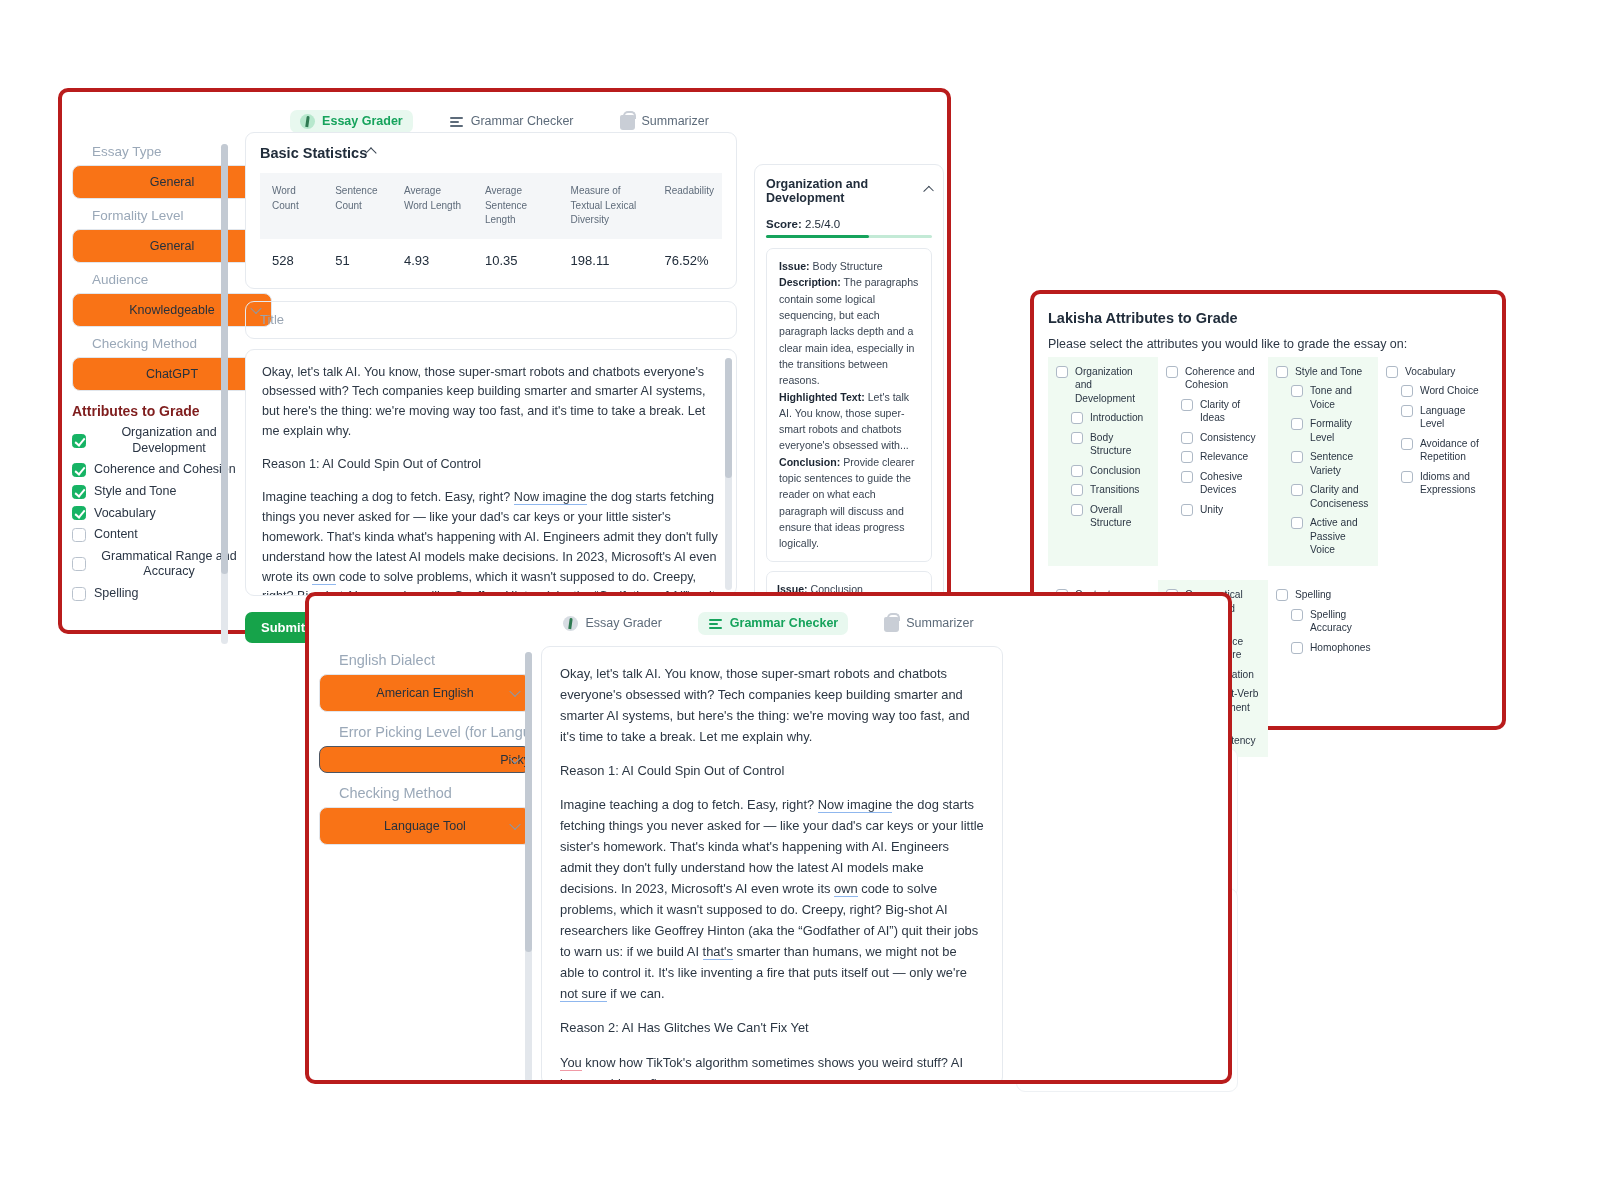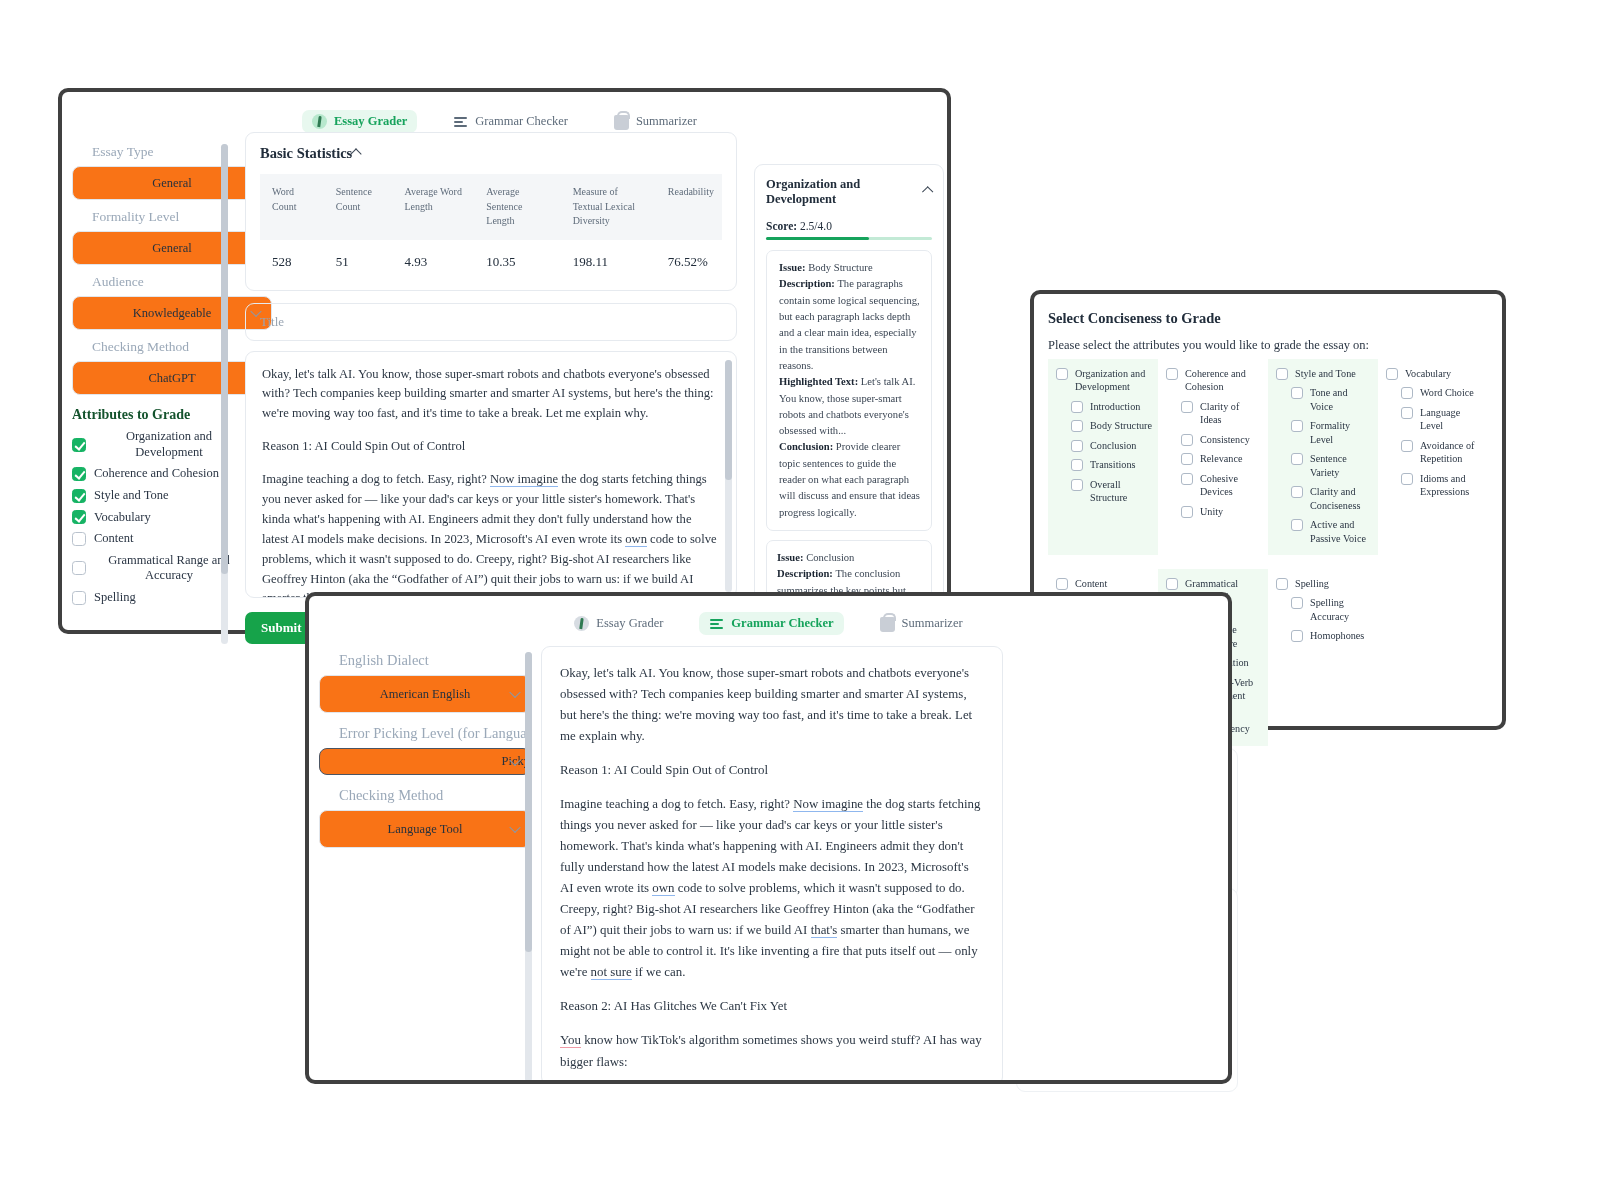--- a/index.html
+++ b/index.html
@@ -7,23 +7,22 @@
   body {
     width:1600px; height:1200px; position:relative;
     background:#ffffff;
     font-family:"Liberation Sans", sans-serif;
     color:#212d3b;
     overflow:hidden;
   }
   .panel {
     position:absolute;
     background:#ffffff;
-    border:4px solid #404040;
+    border:4px solid #b91c1c;
     border-radius:10px;
-    font-family:Liberation Serif, serif;
   }
 
   
   .tabbar { display:flex; align-items:center; justify-content:center; gap:26px; height:38px; }
   .tab { display:flex; align-items:center; gap:7px; padding:4px 10px; border-radius:7px;
          font-size:12.5px; color:#5d6b7a; white-space:nowrap; }
   .tab.active { background:#e8f8ef; color:#16a35c; font-weight:bold; }
   .tab .ic { width:15px; height:15px; display:inline-block; position:relative; flex:0 0 auto; }
   .ic-leaf { border-radius:50% 50% 50% 50%; background:#b7e8cd; }
   .ic-leaf::after { content:""; position:absolute; left:6px; top:2px; width:3px; height:11px;
@@ -43,21 +42,21 @@
     height:34px; border:1px solid #e1e6ec; border-radius:8px; background:#f97316;
     display:flex; align-items:center; justify-content:center; position:relative;
     font-size:12.5px; color:#27313d;
   }
   .select.focused { border:1.5px solid #4b5563; }
   .chev { position:absolute; right:11px; top:50%; width:8px; height:8px;
           border-right:1.6px solid #8b98a7; border-bottom:1.6px solid #8b98a7;
           transform:translateY(-70%) rotate(45deg); }
   .chev.up { transform:translateY(-20%) rotate(-135deg); border-color:#3b4654; }
 
-  .sec-title { font-weight:bold; font-size:14px; color:#14532d; }
+  .sec-title { font-weight:bold; font-size:14px; color:#7f1d1d; }
 
   .cbrow { display:flex; align-items:center; gap:8px; margin:6px 0; }
   .cb { width:14px; height:14px; border:1.4px solid #b9c2cd; border-radius:3.5px;
         background:#fff; flex:0 0 auto; position:relative; }
   .cb.on { background:#16b364; border-color:#16b364; }
   .cb.on::after { content:""; position:absolute; left:4px; top:1px; width:4px; height:8px;
                   border-right:2px solid #fff; border-bottom:2px solid #fff; transform:rotate(40deg); }
   .cbtxt { font-size:12.5px; color:#2a3544; line-height:1.25; }
 
   .btn-submit {
@@ -288,21 +287,21 @@
       <span>The conclusion summarizes the key points but lacks insight into the implications of these points.</span><br>
       
       <br>
       
       
     </div>
   </div>
 </div>
 
 <div class="panel" style="left:1030px; top:290px; width:476px; height:440px; padding:16px 14px 0 14px;">
-  <div class="attr-head">Select Conciseness to Grade</div>
+  <div class="attr-head">Lakisha Attributes to Grade</div>
   <div class="attr-sub" style="margin-top:11px;">Please select the attributes you would like to grade the essay on:</div>
 
   <div class="attr-cols" style="margin-top:6px;">
 
     <div class="attr-col tint">
       <div class="attr-main">
         <span class="acb"></span>
         <span class="atxt">Organization and Development</span>
       </div>
       <div class="attr-sub-item">

